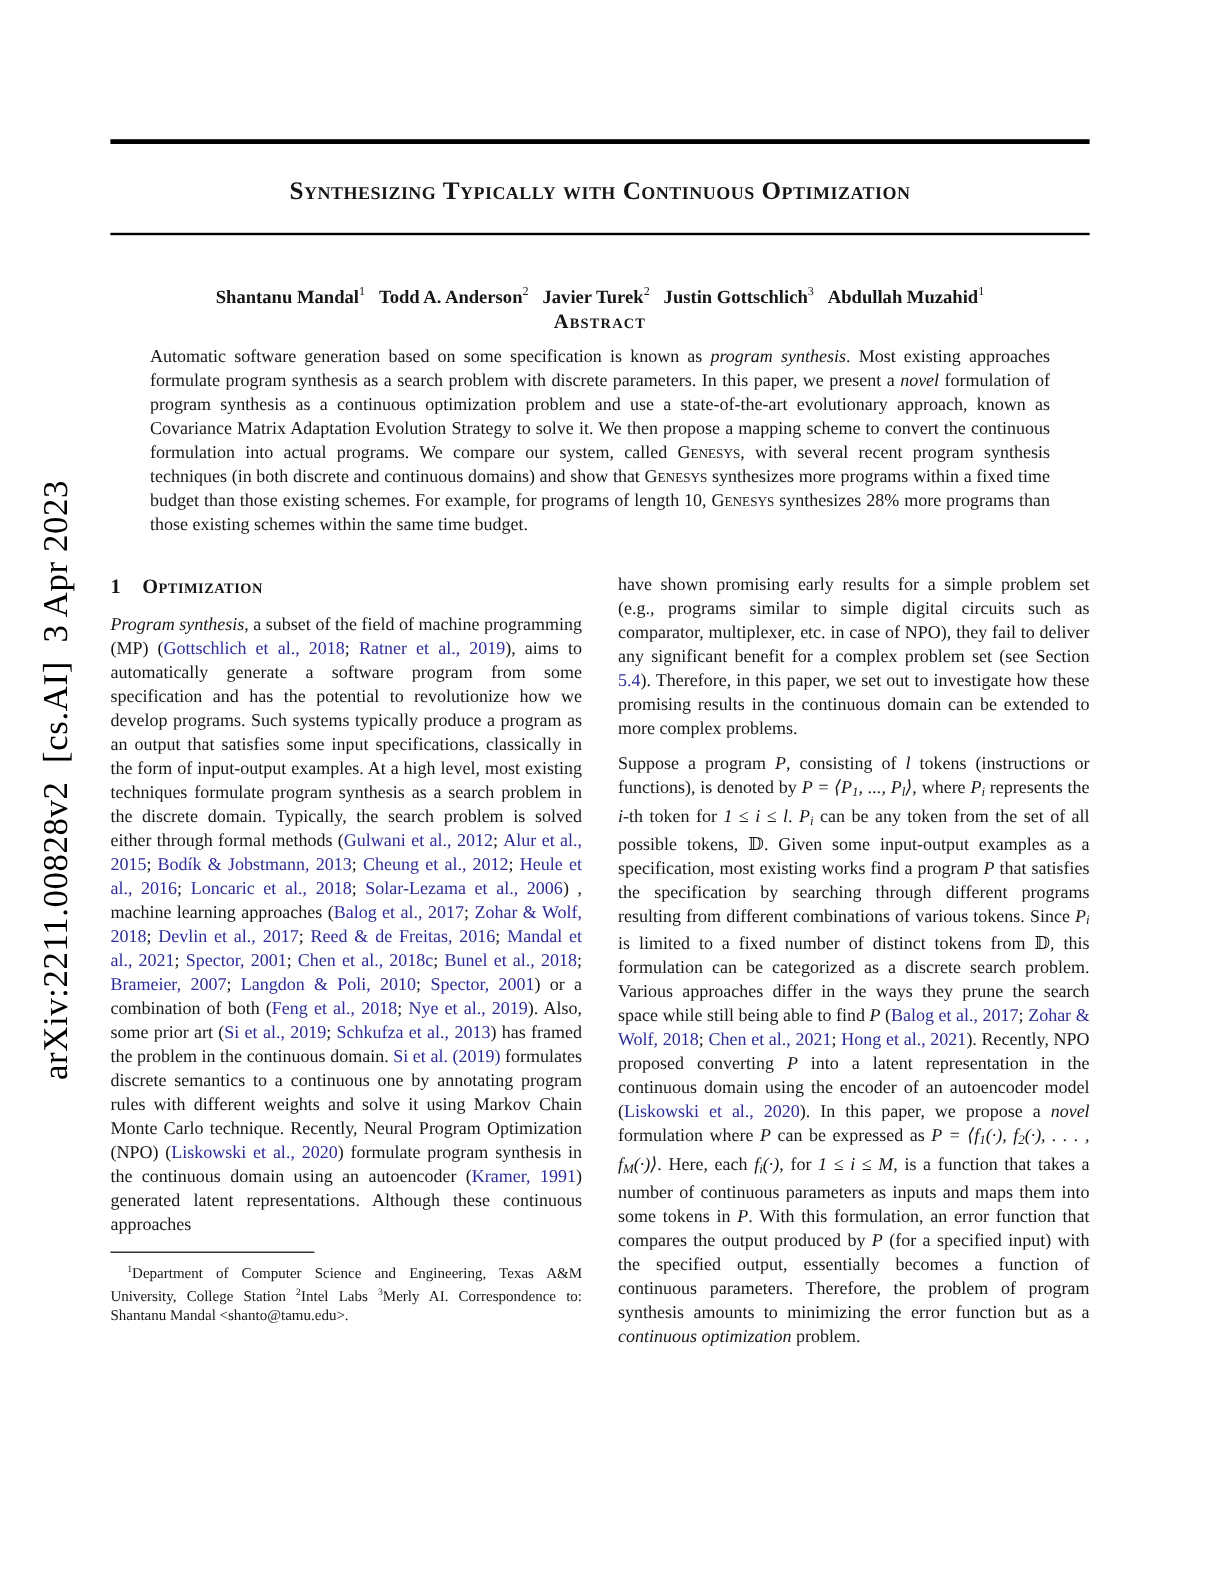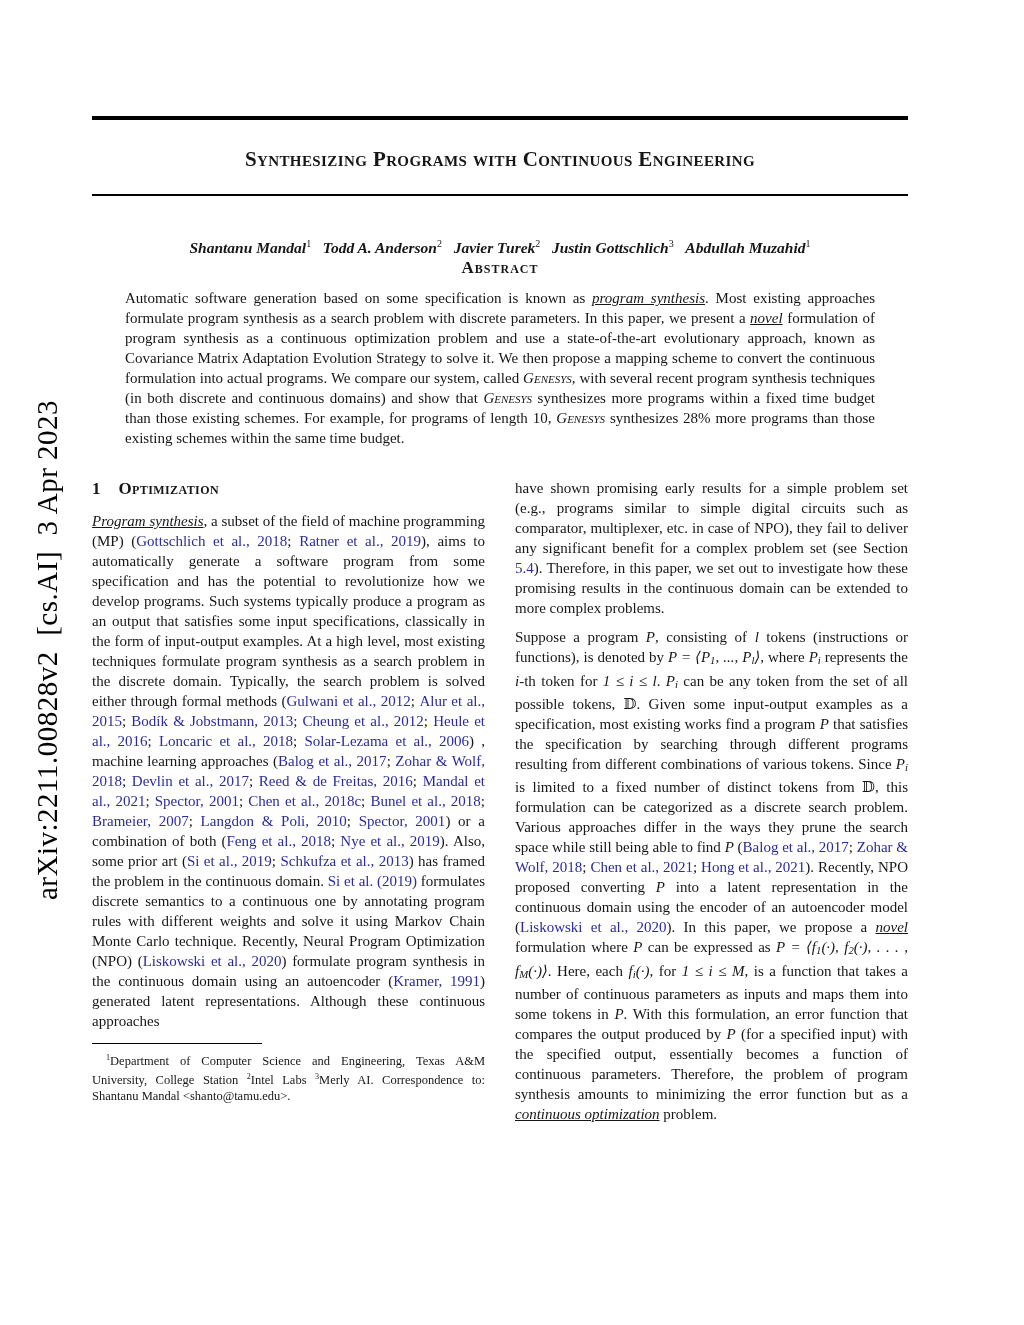--- a/index.html
+++ b/index.html
@@ -57,40 +57,40 @@
   }
   .par-gap { margin-top:9px; }
   .footnote { margin-top:12px;font-family:Liberation Serif, serif; }
   .footnote-rule { width:170px; height:1px; background:#000; margin-bottom:6px; }
   .footnote-text {
     font-size:12.5px; line-height:16px;
     text-align:justify; text-indent:14px; hyphens:auto;
   }
   
   .seg-n  {}
-  .seg-i  { font-style:italic;text-decoration:underline; }
-  .seg-b  { font-weight:bold;font-style:italic; }
+  .seg-i  { font-style:italic; }
+  .seg-b  { font-weight:bold; }
   .seg-c  { color:var(--cite, #2b2b9a);font-family:Liberation Serif, serif; }
-  .seg-sc { font-variant:small-caps;font-style:italic; }
+  .seg-sc { font-variant:small-caps; }
   .seg-m  { font-style:italic; font-family:"Liberation Serif","DejaVu Serif","DejaVu Sans",serif; }
   .seg-ms { font-style:italic; font-size:0.72em; vertical-align:-0.22em; }
   .seg-sup{ font-size:0.65em; vertical-align:super; }
 </style>
 </head>
 <body>
 
 <div class="page">
 
   <div class="arxiv-strip">arXiv:2211.00828v2&nbsp; [cs.AI]&nbsp; 3 Apr 2023</div>
 
   <div class="content">
 
     <div class="rule-thick"></div>
 
-    <h1 class="title">Synthesizing Programs with Continuous Engineering</h1>
+    <h1 class="title">Synthesizing Typically with Continuous Optimization</h1>
 
     <div class="rule-thin"></div>
 
     <div class="authors"><span class="seg-b">Shantanu Mandal</span><span class="seg-sup">1</span><span class="seg-n">&nbsp;&nbsp; </span><span class="seg-b">Todd A. Anderson</span><span class="seg-sup">2</span><span class="seg-n">&nbsp;&nbsp; </span><span class="seg-b">Javier Turek</span><span class="seg-sup">2</span><span class="seg-n">&nbsp;&nbsp; </span><span class="seg-b">Justin Gottschlich</span><span class="seg-sup">3</span><span class="seg-n">&nbsp;&nbsp; </span><span class="seg-b">Abdullah Muzahid</span><span class="seg-sup">1</span></div>
 
     <h2 class="abstract-heading">Abstract</h2>
 
     <p class="abstract-body"><span class="seg-n">Automatic software generation based on some specification is known as </span><span class="seg-i">program synthesis</span><span class="seg-n">. Most existing approaches formulate program synthesis as a search problem with discrete parameters. In this paper, we present a </span><span class="seg-i">novel</span><span class="seg-n"> formulation of program synthesis as a continuous optimization problem and use a state-of-the-art evolutionary approach, known as Covariance Matrix Adaptation Evolution Strategy to solve it. We then propose a mapping scheme to convert the continuous formulation into actual programs. We compare our system, called </span><span class="seg-sc">Genesys</span><span class="seg-n">, with several recent program synthesis techniques (in both discrete and continuous domains) and show that </span><span class="seg-sc">Genesys</span><span class="seg-n"> synthesizes more programs within a fixed time budget than those existing schemes. For example, for programs of length 10, </span><span class="seg-sc">Genesys</span><span class="seg-n"> synthesizes 28% more programs than those existing schemes within the same time budget.</span></p>
 
     <div class="columns">

